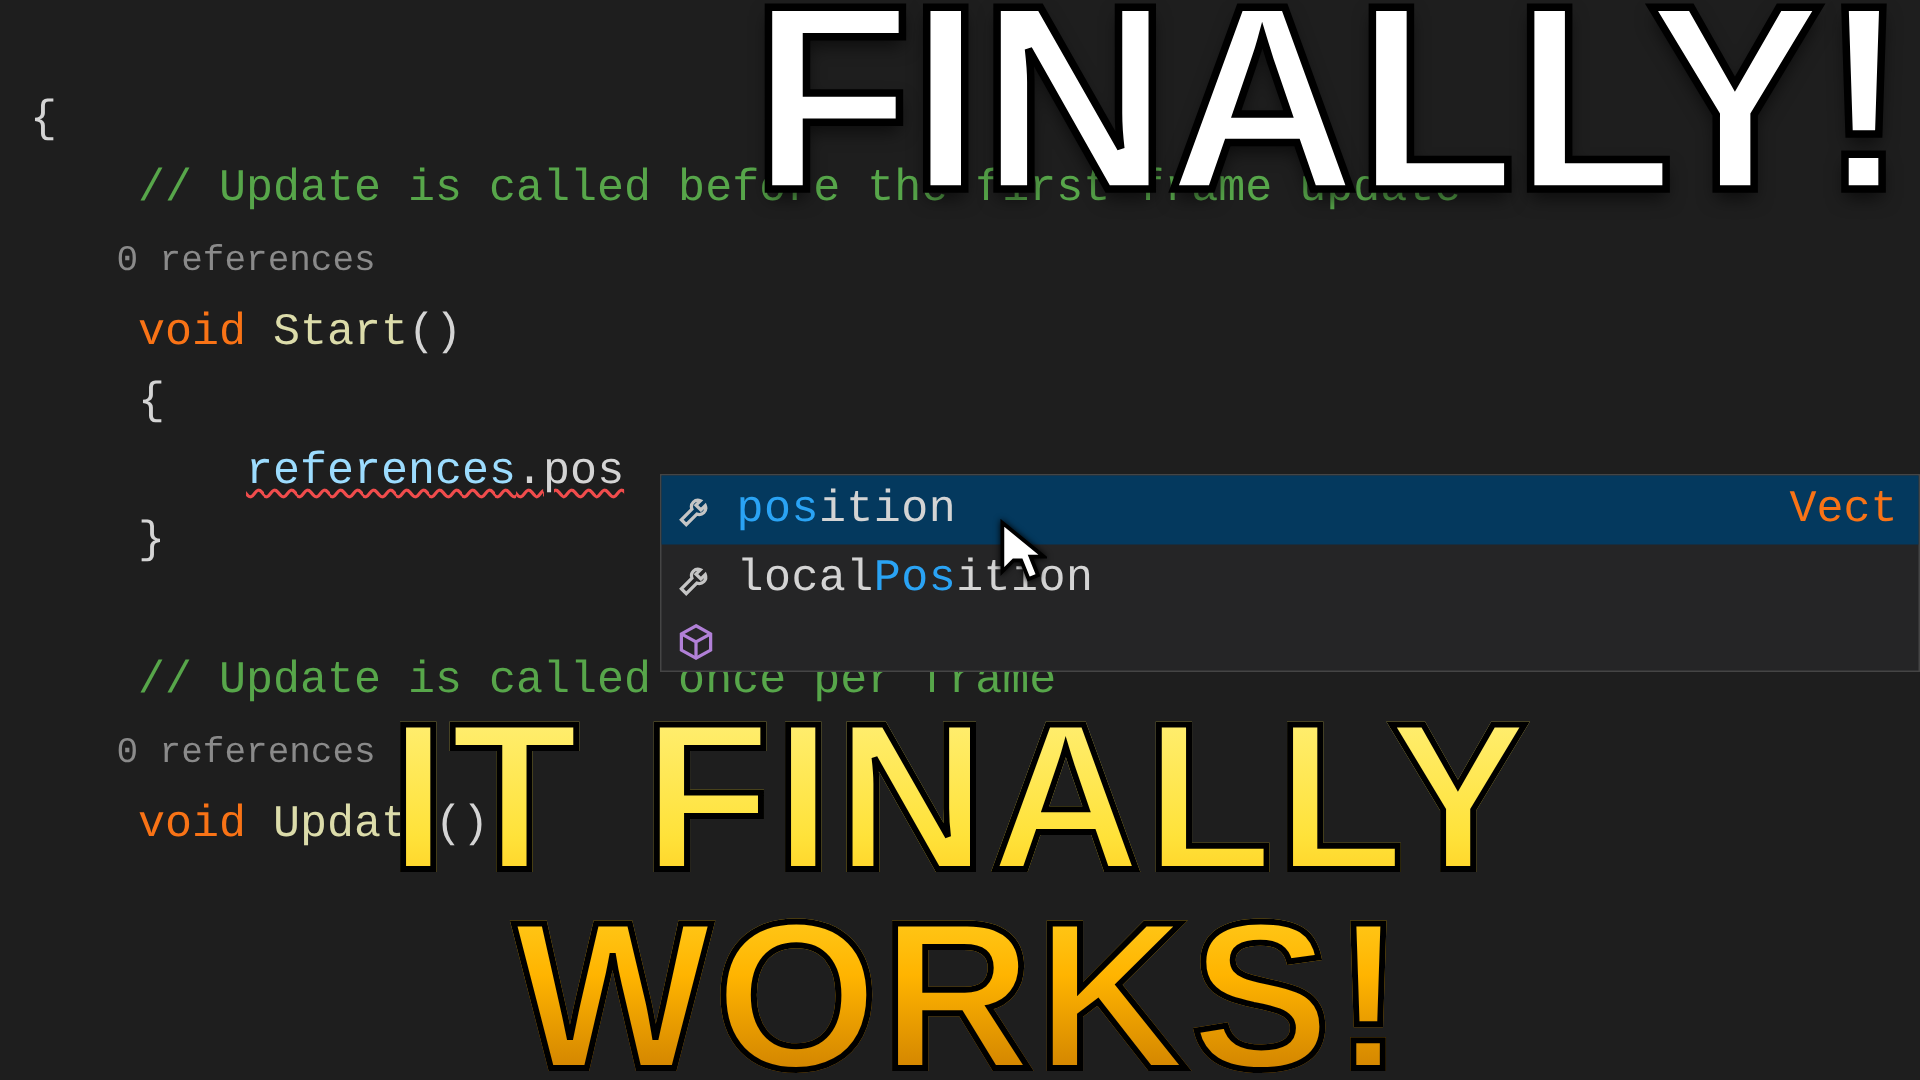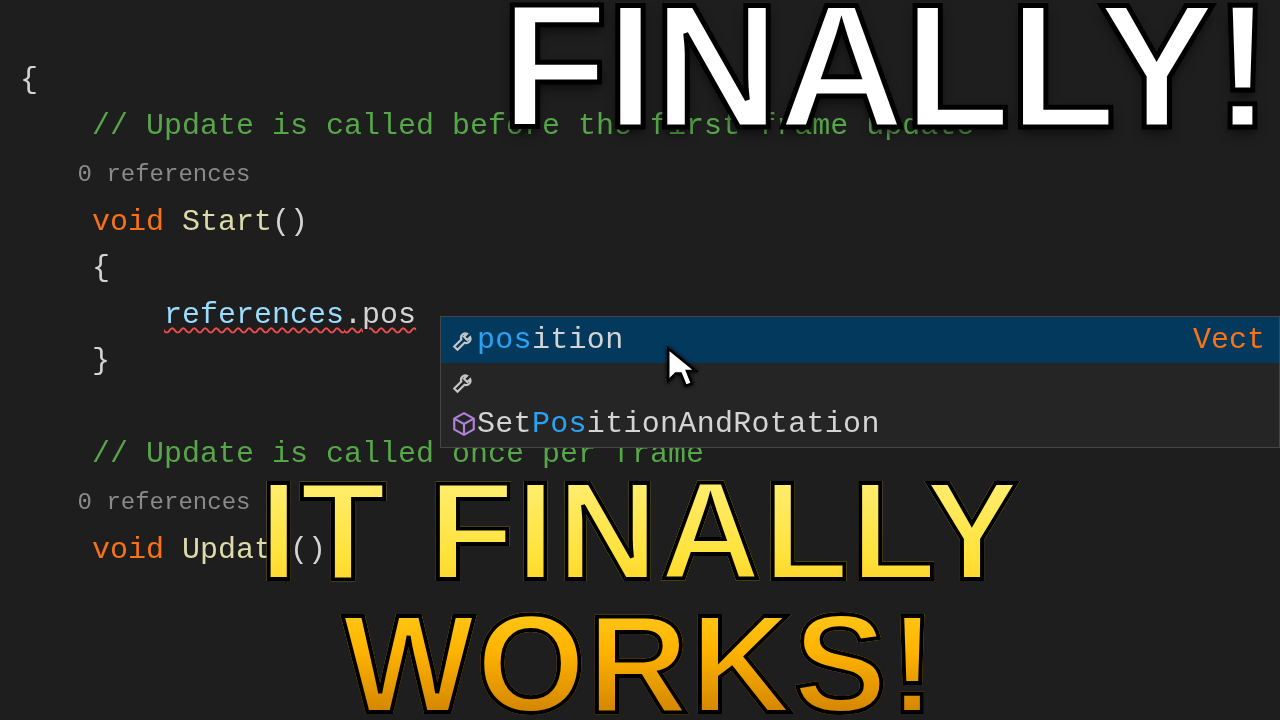--- a/index.html
+++ b/index.html
@@ -43,20 +43,21 @@
     top: 316px;
     width: 840px;
     background: #252526;
     border: 1px solid #454545;
     font-size: 30px;
   }
   .ac-row {
     display: flex;
     align-items: center;
     padding: 6px 14px 6px 10px;
+    gap: 14px;
   }
   .ac-row.selected {
     background: #04395e;
   }
   .ac-icon {
     width: 26px; height: 26px;
     display: inline-flex; align-items: center; justify-content: center;
     flex-shrink: 0;
   }
   .ac-icon svg { width: 26px; height: 26px; }
@@ -137,29 +138,29 @@
     </span>
     <span class="ac-label"><span class="match">pos</span><span>ition</span></span>
     <span class="ac-type">Vect</span>
   </div>
   <div class="ac-row">
     <span class="ac-icon">
       <svg viewBox="0 0 24 24" fill="none" stroke="#c5c5c5" stroke-width="2">
           <path d="M14.7 6.3a4 4 0 0 0-5.2 5.2L3 18l3 3 6.5-6.5a4 4 0 0 0 5.2-5.2L15 12l-3-3 2.7-2.7z"></path>
         </svg>
     </span>
+    <span class="ac-label"><span>local</span><span class="match">Pos</span><span>ition</span></span>
   </div>
   <div class="ac-row">
     <span class="ac-icon">
       <svg viewBox="0 0 24 24" fill="none" stroke="#b180d7" stroke-width="2">
           <path d="M12 2l9 5v10l-9 5-9-5V7l9-5z"></path>
           <path d="M12 22V12M3 7l9 5 9-5"></path>
         </svg>
     </span>
-    <span class="ac-label"><span>Set</span><span class="match">Pos</span><span>itionAndRotation</span></span>
   </div>
 </div>
 
 <div class="cursor-icon">
   <svg viewBox="0 0 32 40">
       <path fill="#fff" stroke="#000" stroke-width="2" d="M9 2v26l6-6h4l4 10 5-2-4-10h7L9 2z"></path>
     </svg>
 </div>
 
 <div class="overlay-top">FINALLY!</div>

